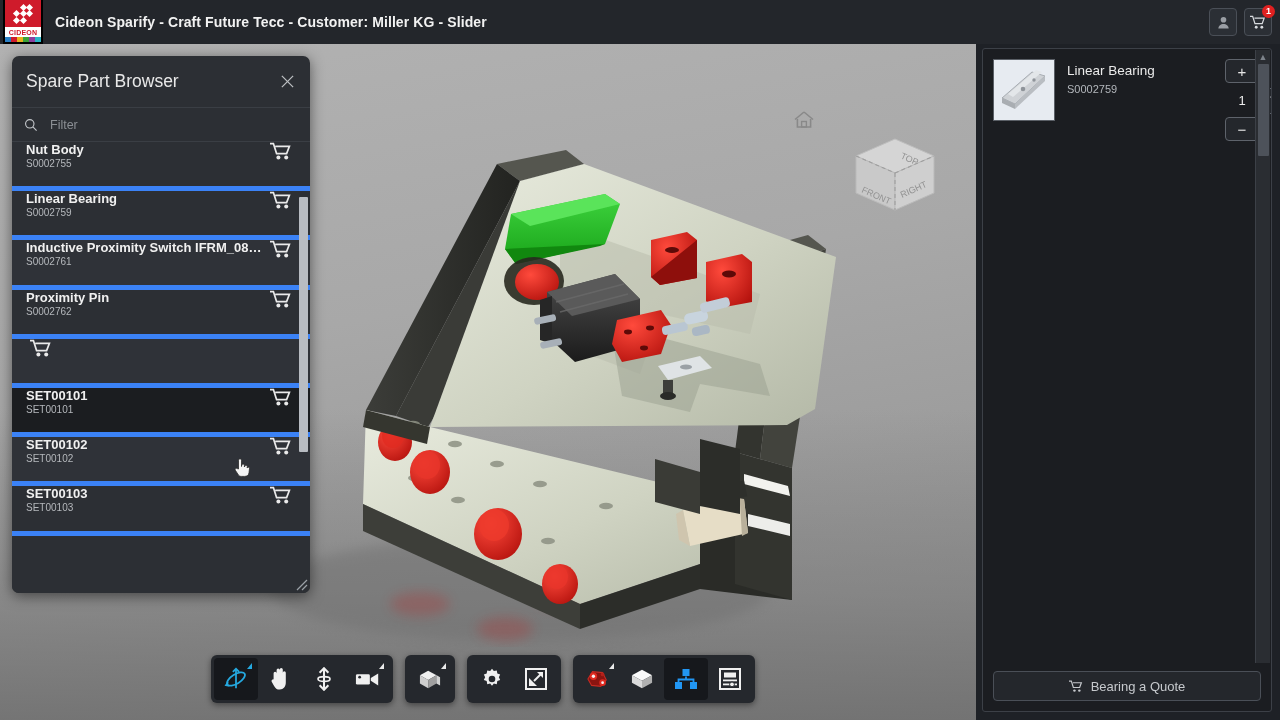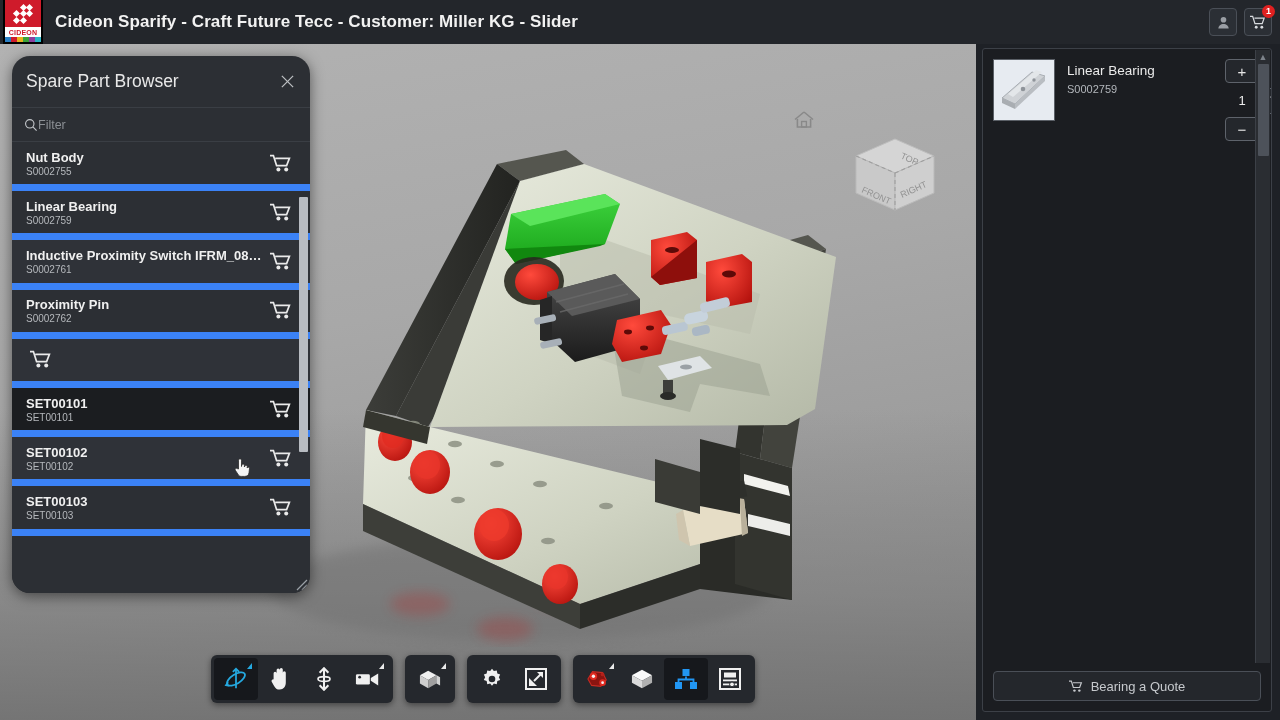--- a/index.html
+++ b/index.html
@@ -33,21 +33,21 @@
   }
   #logo .logo-word {
     width: 36px; height: 10px; background: #fff; color: #cf1b2b;
     font-size: 7px; font-weight: bold; letter-spacing: .2px;
     display: flex; align-items: center; justify-content: center;
     font-family: "Liberation Sans", sans-serif;
   }
   #logo .logo-bars { width: 36px; height: 5px; display: flex; }
   #logo .logo-bars span { flex: 1; height: 100%; }
   #app-title {
-    margin-left: 12px; color: #f2f2f2; font-size: 17px; font-weight: bold;
+    margin-left: 12px; color: #f2f2f2; font-size: 14px; font-weight: bold;
     letter-spacing: .1px; white-space: nowrap;
   }
   #titlebar-actions {
     margin-left: auto; display: flex; align-items: center; gap: 7px; margin-right: 8px;
   }
   .tb-btn {
     width: 28px; height: 28px; border: 1px solid #4a4f57; border-radius: 4px;
     background: #2b2f35; position: relative;
     display: flex; align-items: center; justify-content: center;
   }
@@ -72,49 +72,49 @@
   #viewcube {
     position: absolute; left: 852px; top: 92px; width: 86px; height: 78px; opacity: .75;
   }
 
   
   #model { position: absolute; left: 0; top: 0; width: 976px; height: 676px; }
 
   
   #browser {
     position: absolute; left: 12px; top: 56px; width: 298px; height: 537px;
-    background: #2c2f34; border-radius: 18px;
+    background: #2c2f34; border-radius: 7px;
     box-shadow: 0 3px 14px rgba(0,0,0,.5);
     display: flex; flex-direction: column; overflow: hidden;
   }
   #browser-header {
     height: 52px; flex: none; display: flex; align-items: center;
     padding: 0 10px 0 14px; border-bottom: 1px solid #3a3e44;
   }
   #browser-title { color: #e8e8e8; font-size: 17.5px; font-weight: 400; }
   #browser-close {
     margin-left: auto; width: 26px; height: 26px; display: flex;
     align-items: center; justify-content: center; color: #b9bcc0;
   }
   #filter-row {
     height: 34px; flex: none; display: flex; align-items: center;
-    padding: 0 12px; gap: 0; border-bottom: 1px solid #3a3e44;
+    padding: 0 12px; gap: 12px; border-bottom: 1px solid #3a3e44;
   }
   #filter-input {
     flex: 1; background: transparent; border: none; outline: none;
     color: #d8d8d8; font-size: 12.5px; font-family: "Liberation Sans", sans-serif;
   }
   #filter-input::placeholder { color: #8b8f94; }
   #part-list {
     flex: 1; overflow: hidden; position: relative; background: #2c2f34;
   }
   .part-row {
-    height: 49.2px; display: flex; align-items: center;
+    height: 49.2px; display: flex; align-items: flex-start;
     padding: 0 14px; position: relative;
-    border-bottom: 7px solid #3b82f6;
+    border-bottom: 5px solid #3b82f6;
   }
   .part-row.alt { background: #2f3238; }
   .part-row.selected { background: #1b1d20; }
   .part-text { flex: 1; min-width: 0; }
   .part-name {
     color: #f0f0f0; font-size: 13px; font-weight: bold; white-space: nowrap;
     overflow: hidden; text-overflow: clip; margin-bottom: 1px;
   }
   .part-id { color: #b5b8bc; font-size: 10px; }
   .cart-icon-wrap {

